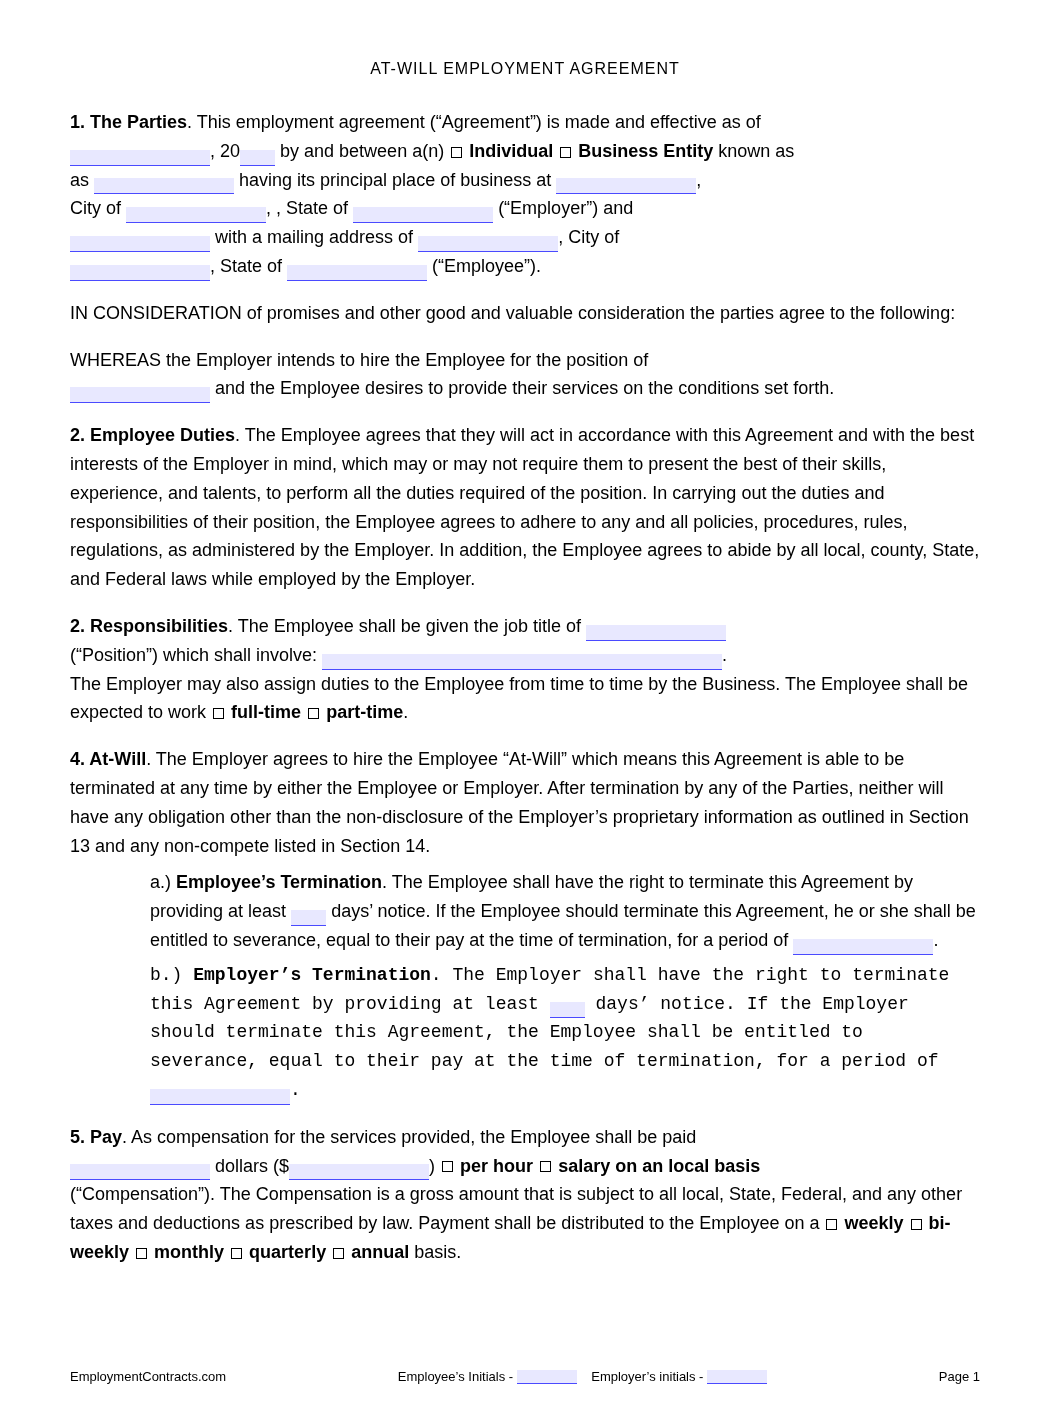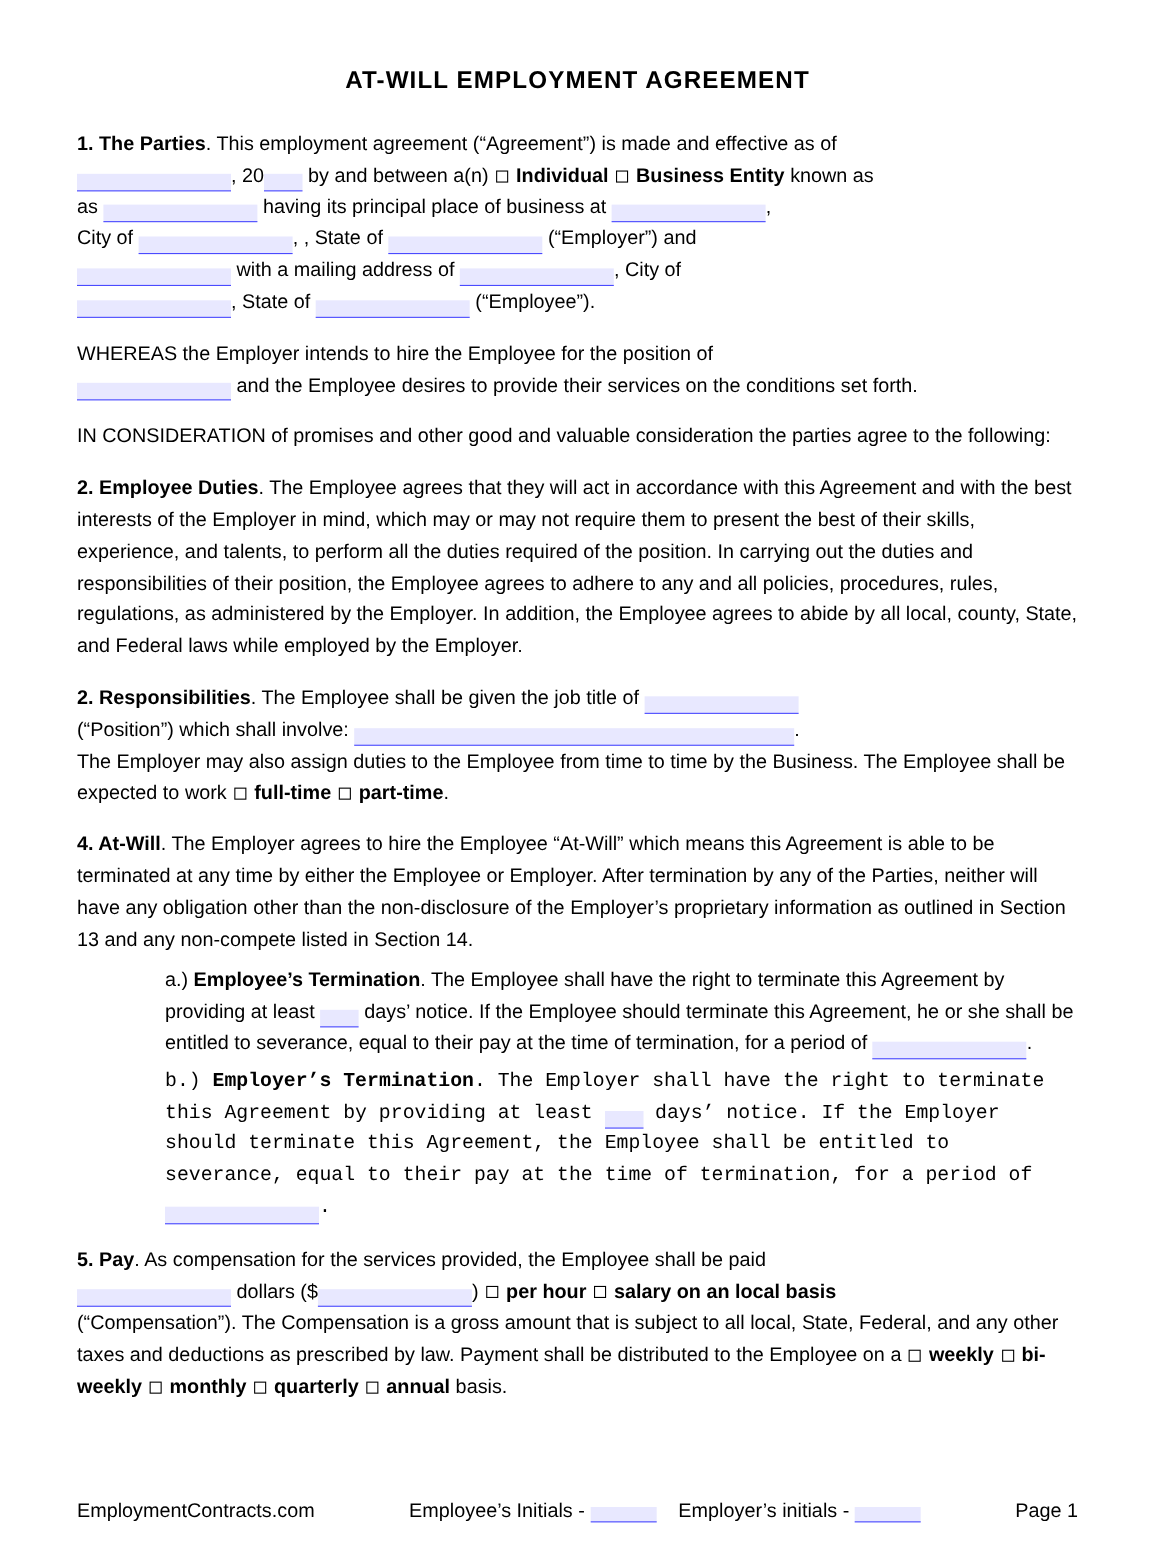--- a/index.html
+++ b/index.html
@@ -13,22 +13,22 @@
     }
     .page {
       width: 1050px;
       min-height: 1414px;
       background: #fff;
       padding: 60px 70px 50px 70px;
       position: relative;
     }
     .title {
       text-align: center;
-      font-size: 22px;
-      font-weight: bold;
+      font-size: 16px;
+      font-weight: normal;
       letter-spacing: 1px;
       margin-bottom: 30px;
       color: #000;
     }
     .body-text {
       font-size: 18px;
       color: #000;
       line-height: 1.6;
     }
     .section {
@@ -72,21 +72,21 @@
       margin-bottom: 6px;
     }
     .footer {
       position: absolute;
       bottom: 30px;
       left: 70px;
       right: 70px;
       display: flex;
       justify-content: space-between;
       align-items: center;
-      font-size: 18px;
+      font-size: 13px;
       color: #000;
     }
     .footer-field {
       display: inline-block;
       border-bottom: 1px solid #4a4aff;
       min-width: 60px;
       height: 14px;
       background: #e8e8ff;
       vertical-align: bottom;
     }
@@ -106,27 +106,27 @@
     <span>as </span><span class="underline-field"></span> <span>having its principal place of business at</span> <span class="underline-field"></span><span>,</span>
     <br>
     <span>City of</span> <span class="underline-field"></span><span>, </span><span>, State of</span> <span class="underline-field"></span> <span>(“Employer”) and</span>
     <br>
     <span class="underline-field"></span> <span>with a mailing address of</span> <span class="underline-field"></span><span>, City of</span>
     <br>
     <span class="underline-field"></span><span>, State of</span> <span class="underline-field"></span> <span>(“Employee”).</span>
   </div>
 
   <div class="section body-text">
+    <span>IN CONSIDERATION of promises and other good and valuable consideration the parties agree to the following:</span>
+  </div>
+
+  <div class="section body-text">
     <span>WHEREAS the Employer intends to hire the Employee for the position of</span>
     <br>
     <span class="underline-field"></span> <span>and the Employee desires to provide their services on the conditions set forth.</span>
-  </div>
-
-  <div class="section body-text">
-    <span>IN CONSIDERATION of promises and other good and valuable consideration the parties agree to the following:</span>
   </div>
 
   <div class="section body-text">
     <span class="bold">2. Employee Duties</span><span>. The Employee agrees that they will act in accordance with this Agreement and with the best interests of the Employer in mind, which may or may not require them to present the best of their skills, experience, and talents, to perform all the duties required of the position. In carrying out the duties and responsibilities of their position, the Employee agrees to adhere to any and all policies, procedures, rules, regulations, as administered by the Employer. In addition, the Employee agrees to abide by all local, county, State, and Federal laws while employed by the Employer.</span>
   </div>
 
   <div class="section body-text">
     <span class="bold">2. Responsibilities</span><span>. The Employee shall be given the job title of</span> <span class="underline-field"></span>
     <br>
     <span>(“Position”) which shall involve:</span> <span class="underline-field-xl"></span><span>.</span>

